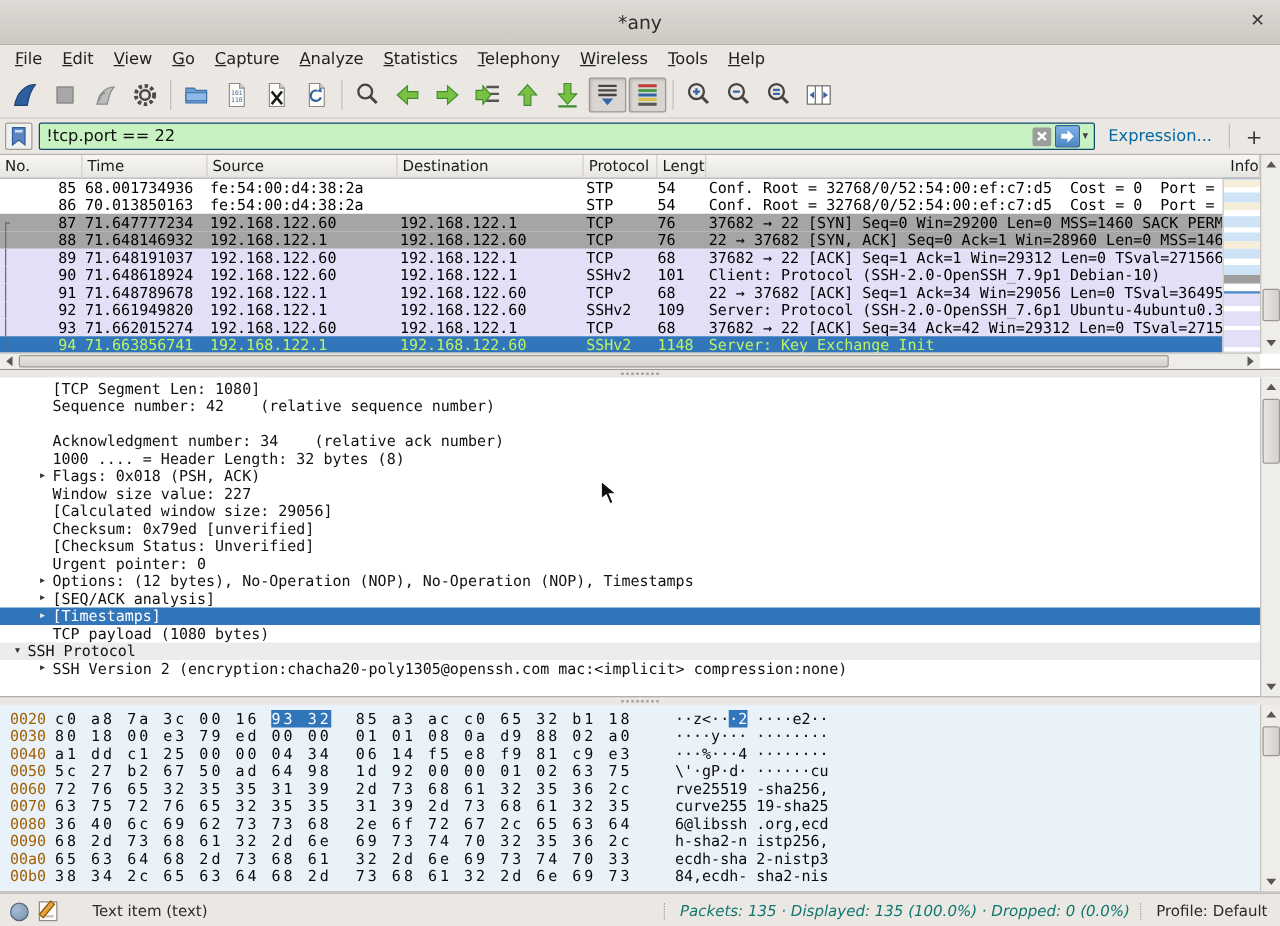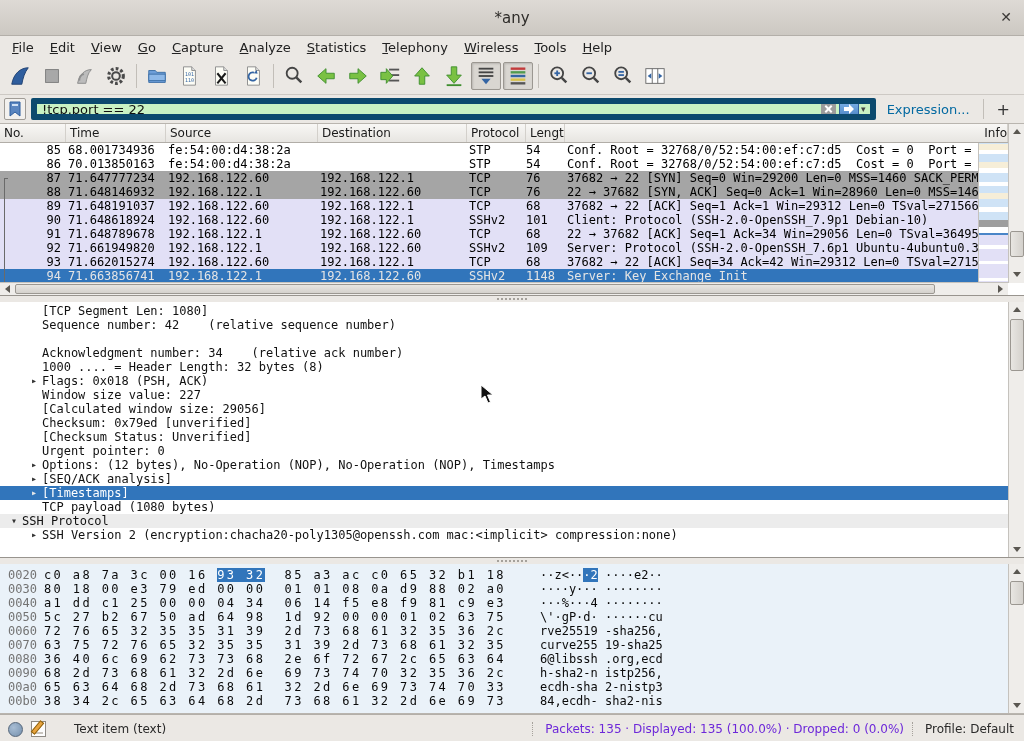--- a/index.html
+++ b/index.html
@@ -20,21 +20,21 @@
   
   .toolbar { height:37px; display:flex; align-items:center; padding-left:4px; background:#ebe8e4; border-bottom:1px solid #cdc9c4; flex:none; }
   .tbtn { width:30px; height:28px; display:flex; align-items:center; justify-content:center; border:1px solid transparent; border-radius:2px; margin:0 1px; }
   .tbtn.pressed { background:#d9d6d1; border:1px solid #9b9791; box-shadow:inset 1px 1px 2px rgba(0,0,0,.15); }
   .tbtn svg { width:22px; height:22px; }
   .tsep { width:1px; height:24px; background:#c2beb8; margin:0 4px; }
 
   
   .filterbar { height:29px; display:flex; align-items:center; padding:0 6px 0 4px; background:#ebe8e4; border-bottom:1px solid #b9b5af; flex:none; gap:5px; }
   .fbookmark { width:22px; height:22px; border:1px solid #a09c96; border-radius:2px; background:#f3f1ee; display:flex; align-items:center; justify-content:center; flex:none; }
-  .fentry { flex:1; height:22px; background:var(--filter-bg,#c9f2c3); border:6px solid #0c4a6e; border-radius:2px; display:flex; align-items:center; padding-left:5px; overflow:hidden; }
+  .fentry { flex:1; height:22px; background:var(--filter-bg,#c9f2c3); border:1px solid #0c4a6e; border-radius:2px; display:flex; align-items:center; padding-left:5px; overflow:hidden; }
   .fentry .ftext { font-size:13px; color:#111; white-space:pre; flex:1; }
   .fclear { width:15px; height:15px; background:#9c9c9c; border-radius:2px; position:relative; flex:none; margin-right:3px; }
   .fclear:before,.fclear:after { content:""; position:absolute; left:3px; right:3px; top:6.5px; height:2px; background:#fff; }
   .fclear:before { transform:rotate(45deg);} .fclear:after { transform:rotate(-45deg);}
   .fapply { width:20px; height:18px; background:linear-gradient(#7fb3e8,#4d86c6); border:1px solid #2f5e9e; border-radius:2px; display:flex; align-items:center; justify-content:center; flex:none; margin-right:2px; }
   .fcaret { font-size:9px; color:#444; padding-right:4px; flex:none; }
   .fexpr { font-size:13px; color:#0369a1; padding:0 8px 0 6px; flex:none; }
   .fsep { width:1px; height:20px; background:#c2beb8; flex:none; }
   .fplus { font-size:16px; color:#333; padding:0 8px; flex:none; }
 
@@ -48,21 +48,21 @@
   .pc.no { width:66px; text-align:right; padding-right:5px; }
   .pc.time { width:100px; padding-left:2px; }
   .pc.src { width:152px; padding-left:2px; }
   .pc.dst { width:149px; padding-left:2px; }
   .pc.proto { width:59px; padding-left:2px; }
   .pc.len { width:39px; text-align:left; padding-right:5px; }
   .pc.info { flex:1; padding-left:2px; }
   .c-stp { background:#ffffff; }
   .c-syn { background:var(--row-syn,#a5a5a5); }
   .c-tcp { background:var(--row-tcp,#e2e0f6); }
-  .prow.sel { background:var(--accent,#3175bb); color:#e5e5e5; }
+  .prow.sel { background:var(--accent,#3175bb); color:#bef264; }
   .rmark { position:absolute; left:4px; top:0; bottom:0; width:4px; border-left:1px solid #6a6a6a; }
   .rmark.top { top:7px; border-top:1px solid #6a6a6a; }
   .minimap { position:absolute; right:16px; top:0; width:30px; height:159px; border-left:1px solid #c5c2bd; overflow:hidden; z-index:2; background:#fff; }
   .stripe { width:100%; }
 
   
   .vscroll { position:absolute; right:0; top:0; width:16px; background:#efedea; border-left:1px solid #c5c2bd; z-index:4; }
   .sarrow { width:14px; height:13px; margin:1px; position:relative; }
   .sarrow:before { content:""; position:absolute; left:3px; top:4px; border-left:4px solid transparent; border-right:4px solid transparent; }
   .sarrow.up:before { border-bottom:5px solid #5a5751; }
@@ -88,33 +88,33 @@
   .drow.ind1 { padding-left:6px; }
   .drow.ind2 { padding-left:26px; }
   .drow.dsel { background:var(--accent,#3175bb); color:#fff; }
   .drow.dsel .exp { color:#e8e8e8; }
   .drow.shaded { background:#ececec; }
 
   
   .hexpane { height:150px; background:var(--hex-bg,#eaf2f9); position:relative; overflow:hidden; flex:none; border-bottom:1px solid #b9b5af; }
   .hrows { position:absolute; left:0; top:4px; width:1008px; font-family:"DejaVu Sans Mono","Liberation Mono",monospace; font-size:12px; }
   .hrow { height:14px; line-height:14px; white-space:pre; display:flex; color:#0a0a0a; }
-  .hoff { width:40px; flex:none; color:#737373; padding-left:8px; }
+  .hoff { width:40px; flex:none; color:#a16207; padding-left:8px; }
   .hhex { flex:none; letter-spacing:2.4px; padding-left:4px; }
   .hascii { flex:none; padding-left:34px; }
   .hl { background:var(--accent,#3175bb); color:#fff; }
 
   
   .statusbar { height:29px; background:#ebe8e4; border-top:1px solid #b3afa9; display:flex; align-items:center; padding:0 8px; flex:none; gap:8px; margin-top:auto; }
   .expert-dot { width:15px; height:15px; border-radius:50%; background:radial-gradient(circle at 35% 35%, #a8bdd4, #7490ad); border:1px solid #55667a; flex:none; }
   .note-ico { width:15px; height:16px; background:#fdfdfd; border:1px solid #8e8a84; position:relative; flex:none; }
   .note-ico:before { content:""; position:absolute; left:2px; top:10px; width:9px; height:2px; background:#c9c5bf; }
   .note-ico:after { content:""; position:absolute; left:3px; top:-2px; width:3px; height:13px; background:#e8a33d; border:1px solid #8a6010; transform:rotate(40deg); }
   .sb-left { font-size:12px; color:#2a2a2a; margin-left:20px; flex:1; white-space:pre; }
-  .sb-mid { font-size:12px; color:#6d28d9; white-space:pre; border-left:1px dotted #a5a19b; padding-left:12px; }
+  .sb-mid { font-size:12px; color:#0f766e; white-space:pre; border-left:1px dotted #a5a19b; padding-left:12px;font-style:italic; }
   .sb-right { font-size:12px; color:#2a2a2a; white-space:pre; border-left:1px dotted #a5a19b; padding-left:12px; margin-right:2px; }
 
   .cursor { position:absolute; left:480px; top:384px; z-index:9; }
 </style>
 </head>
 <body>
 
 <div class="win">
 
   <div class="titlebar">

